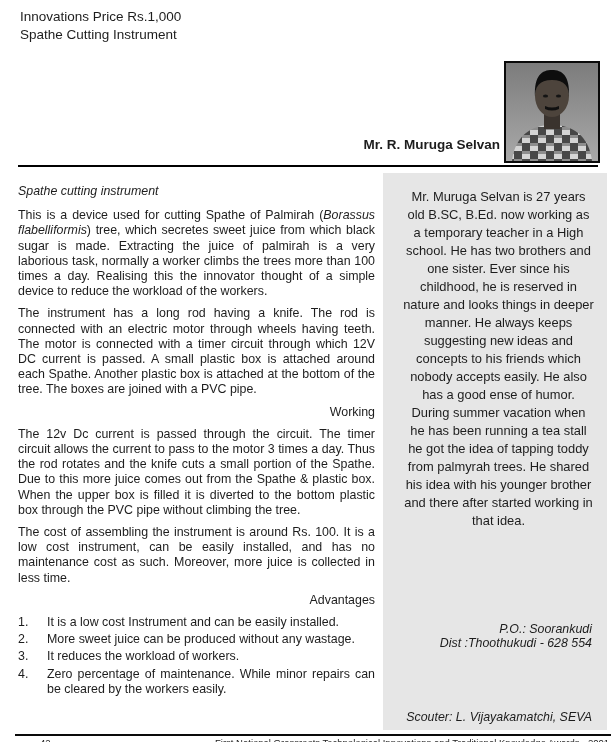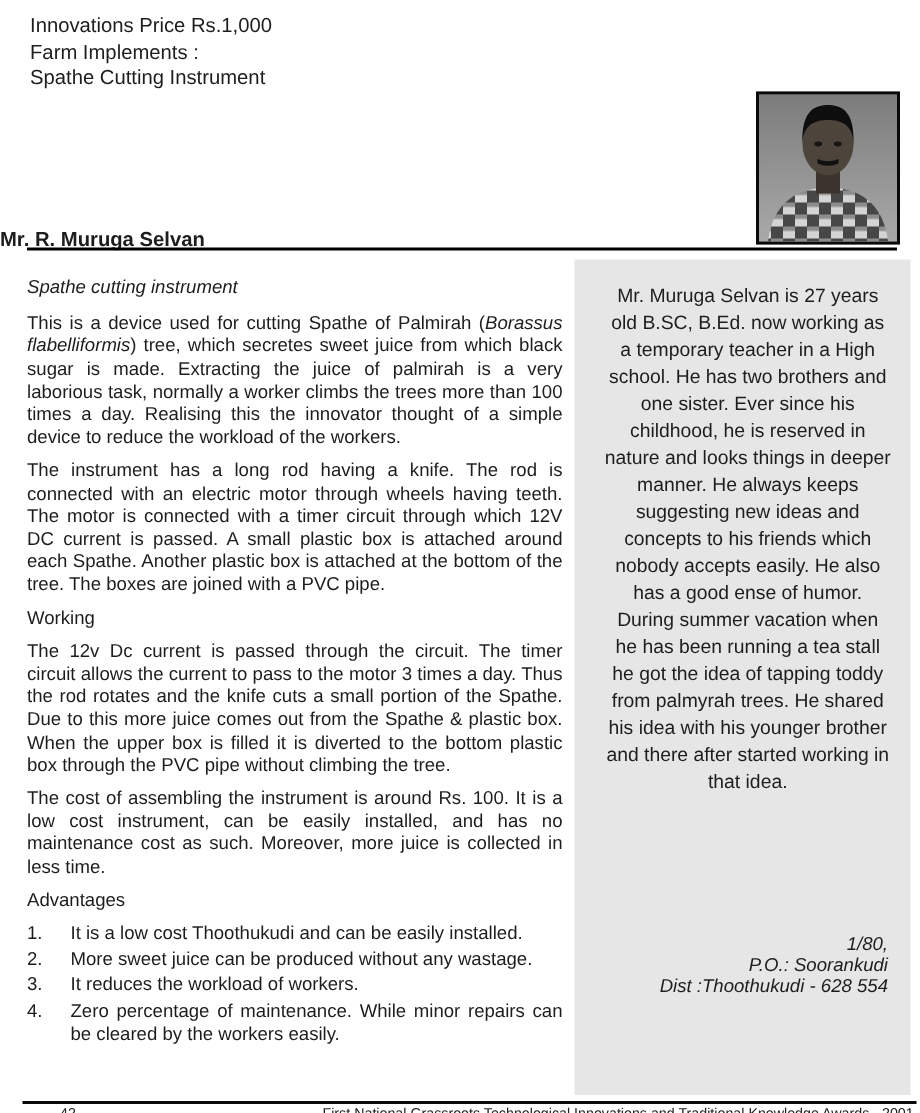--- a/index.html
+++ b/index.html
@@ -8,31 +8,31 @@
     background:#ffffff;color:#1d1d1d;
     font-family:"Liberation Sans", sans-serif;
   }
   .header{position:absolute;left:20px;top:8px;font-size:13.5px;line-height:17.5px;}
   .photo{
     position:absolute;left:504px;top:61px;width:96px;height:102px;
     border:2px solid #0a0a0a;box-sizing:border-box;background:#8f8f8f;
   }
   .photo svg{display:block;width:100%;height:100%;}
   .name{
-    position:absolute;left:0;top:152px;width:500px;text-align:left;
+    position:absolute;left:0;top:137px;width:500px;text-align:right;
     font-weight:bold;font-size:13.5px;
   }
   .divider{position:absolute;left:18px;top:165px;width:580px;height:2px;background:#000;}
   .left-col{
     position:absolute;left:18px;top:180px;width:357px;
     font-size:12.4px;line-height:15.2px;text-align:justify;
   }
   .left-col .title{font-style:italic;margin:4px 0 9px 0;text-align:left;}
   .left-col p{margin:0 0 7px 0;}
-  .left-col .h{margin:2px 0 7px 0;text-align:left;}
+  .left-col .h{margin:2px 0 7px 0;text-align:right;}
   .li{display:flex;margin:0 0 2px 0;}
   .li .num{width:29px;flex:0 0 29px;}
   .li .txt{flex:1;text-align:justify;}
   .sidebar{
     position:absolute;left:383px;top:173px;width:224px;height:557px;
     background:#e6e6e6;box-sizing:border-box;padding:15px 13px 0 20px;
   }
   .bio{text-align:center;font-size:12.9px;line-height:18px;}
   .address{
     position:absolute;right:15px;top:450px;width:195px;
@@ -48,21 +48,20 @@
     font-size:9.5px;color:#222;
   }
   .footer .pageno{position:absolute;left:40px;top:0;}
   .footer .ftext{position:absolute;left:215px;top:0;white-space:nowrap;}
 </style>
 </head>
 <body>
 
 <div class="header">
   <div>Innovations Price Rs.1,000</div>
-  <div>Farm Implements :</div>
   <div>Spathe Cutting Instrument</div>
 </div>
 
 <div class="name">Mr. R. Muruga Selvan</div>
 
 <div class="photo">
   <svg viewBox="0 0 92 98" preserveAspectRatio="none" aria-hidden="true">
     <defs>
       <linearGradient id="pbg" x1="0" y1="0" x2="0" y2="1">
         <stop offset="0" stop-color="#7c7c7c"></stop>
@@ -92,42 +91,42 @@
 <div class="left-col">
   <div class="title">Spathe cutting instrument</div>
   <p><span>This  is a device used for cutting  Spathe of Palmirah  (</span><i>Borassus flabelliformis</i><span>)  tree, which secretes sweet juice from which black sugar is made. Extracting the juice of palmirah is a very laborious task, normally a worker climbs the trees more than 100 times a day. Realising this the innovator thought of a simple device to reduce the workload of the workers.</span></p>
   <p>The instrument  has a long rod having a  knife. The rod is connected with an electric motor through wheels having teeth. The motor is connected with a timer circuit through which 12V DC current is passed. A small plastic box is attached around each Spathe. Another plastic box is attached at the bottom of the tree. The boxes are joined with a PVC pipe.</p>
   <div class="h">Working</div>
   <p>The 12v Dc current is passed through the circuit. The timer circuit allows the current to pass to the motor 3 times a day. Thus the rod rotates and the knife cuts a small portion of the Spathe. Due to this more juice comes out from the Spathe &amp; plastic box. When the upper box is filled it is diverted to the bottom plastic box through the PVC pipe without climbing the tree.</p>
   <p>The cost of assembling the instrument is around Rs. 100.  It is a low cost  instrument, can be easily installed, and has no maintenance cost as such. Moreover, more juice is collected in less  time.</p>
   <div class="h">Advantages</div>
   <div class="li">
     <span class="num">1.</span>
-    <span class="txt">It is a low cost Thoothukudi and can be easily installed.</span>
+    <span class="txt">It is a low cost Instrument and can be easily installed.</span>
   </div>
   <div class="li">
     <span class="num">2.</span>
     <span class="txt">More sweet juice can be produced without any wastage.</span>
   </div>
   <div class="li">
     <span class="num">3.</span>
     <span class="txt">It reduces the workload of workers.</span>
   </div>
   <div class="li">
     <span class="num">4.</span>
     <span class="txt">Zero percentage of maintenance. While minor repairs can be cleared by the workers easily.</span>
   </div>
 </div>
 
 <div class="sidebar">
   <div class="bio">Mr. Muruga Selvan is 27 years old B.SC, B.Ed. now working as a temporary teacher in a High school. He has two brothers and one sister.  Ever since his childhood, he is reserved in nature and looks things in deeper manner. He always keeps suggesting new ideas and concepts to his friends which nobody accepts easily. He also has a good ense of humor. During summer vacation when he has been running a tea stall he got the idea of tapping toddy from palmyrah trees. He shared his idea with his younger brother and there after started working in that idea.</div>
   <div class="address">
-    <div>1/80,</div>
     <div>P.O.: Soorankudi</div>
     <div>Dist :Thoothukudi - 628 554</div>
   </div>
+  <div class="scouter">Scouter:  L. Vijayakamatchi, SEVA</div>
 </div>
 
 <div class="footer-line"></div>
 <div class="footer">
   <span class="pageno">42</span>
   <span class="ftext">First National Grassroots Technological Innovations and Traditional Knowledge Awards - 2001</span>
 </div>
 
 </body></html>

